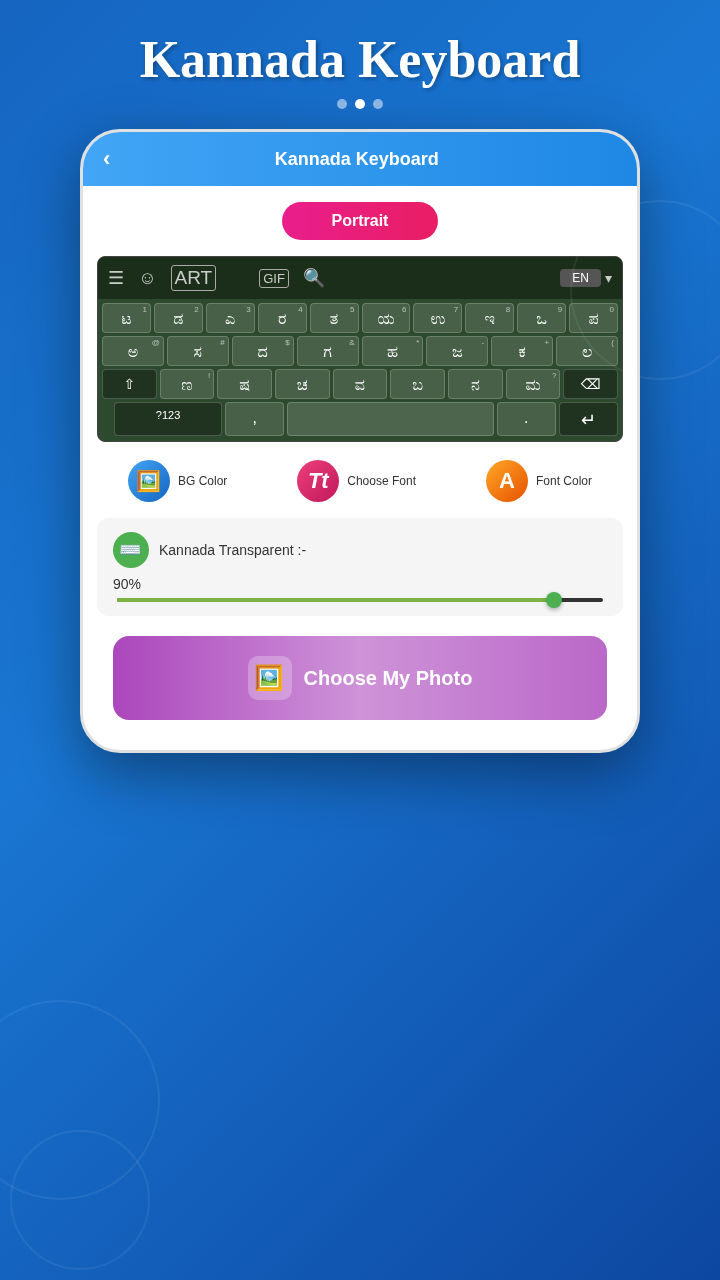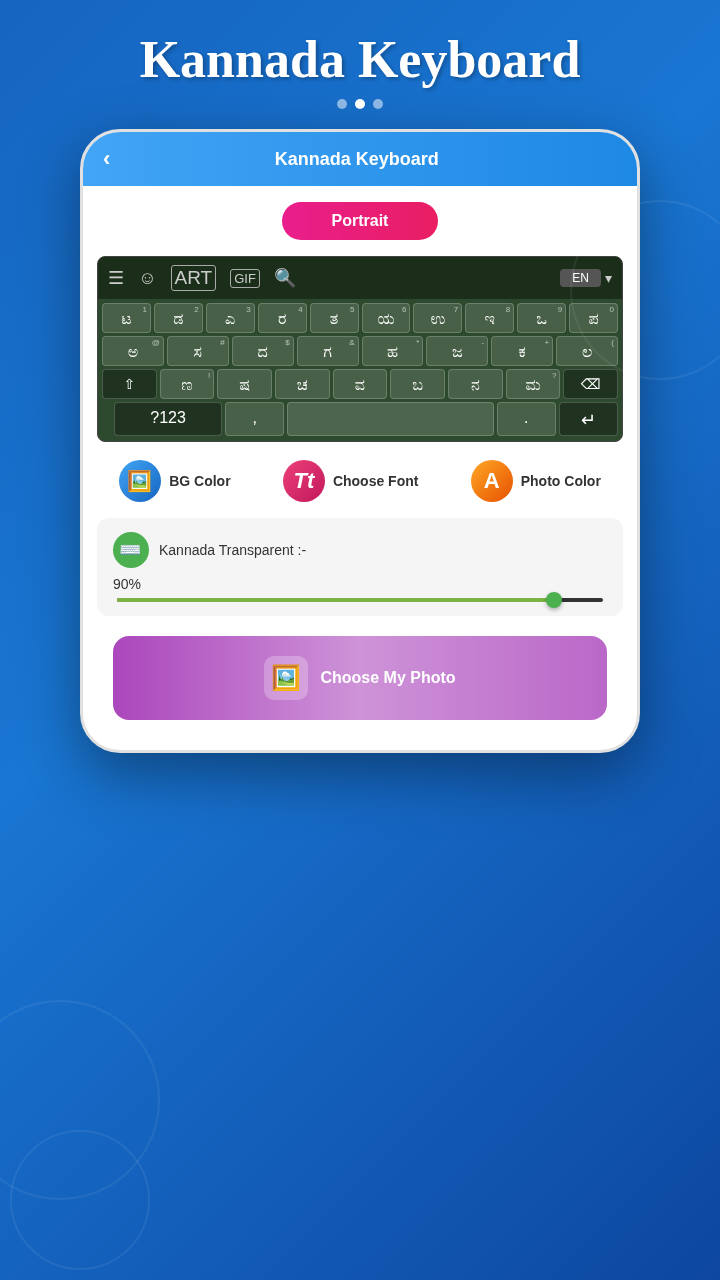--- a/index.html
+++ b/index.html
@@ -207,23 +207,23 @@
       border-radius: 50%;
       display: flex;
       align-items: center;
       justify-content: center;
       font-size: 20px;
     }
     .tool-icon.blue { background: linear-gradient(135deg, #42a5f5, #1565c0); }
     .tool-icon.pink { background: linear-gradient(135deg, #ec407a, #c2185b); font-style: italic; }
     .tool-icon.orange { background: linear-gradient(135deg, #ffa726, #e65100); }
     .tool-label {
-      font-size: 14px;
+      font-size: 12px;
       color: #333;
-      font-weight: 700;
+      font-weight: 400;
     }
 
     
     .slider-section {
       margin: 8px 14px;
       background: #f5f5f5;
       border-radius: 12px;
       padding: 14px 16px;
     }
     .slider-header {
@@ -299,21 +299,21 @@
       height: 44px;
       background: rgba(255,255,255,0.25);
       border-radius: 10px;
       display: flex;
       align-items: center;
       justify-content: center;
       font-size: 24px;
     }
     .choose-photo-text {
       color: white;
-      font-size: 16px;
+      font-size: 20px;
       font-weight: 700;
     }
 
     
     .bg-circle1 {
       position: absolute;
       width: 200px; height: 200px;
       border: 2px solid rgba(255,255,255,0.07);
       border-radius: 50%;
       bottom: 80px; left: -40px;
@@ -358,21 +358,21 @@
   <div class="mode-tabs">
     <button class="tab-btn tab-portrait">Portrait</button>
   </div>
 
   <div class="keyboard-area">
 
     <div class="kb-toolbar">
       <span class="kb-icon">☰</span>
       <span class="kb-icon">☺</span>
       <span class="kb-icon" style="font-size:19px;border:1px solid #aaa;padding:1px 3px;border-radius:3px;">ART</span>
-      <span class="kb-icon" style="font-size:13px;border:1px solid #aaa;padding:1px 3px;border-radius:3px;">GIF</span>
+      <span class="kb-icon" style="font-size:13px;border:1px solid #aaa;padding:1px 3px;border-radius:3px;margin-left:29px;">GIF</span>
       <span class="kb-icon">🔍</span>
       <div class="kb-lang-badge">
         <span class="lang-label">EN</span>
         <span class="dropdown-arrow">▾</span>
       </div>
     </div>
 
     <div class="kb-keys">
 
       <div class="kb-row">
@@ -405,41 +405,41 @@
         <div class="key">ಷ</div>
         <div class="key">ಚ</div>
         <div class="key">ವ</div>
         <div class="key">ಬ</div>
         <div class="key">ನ</div>
         <div class="key"><span class="num">?</span>ಮ</div>
         <div class="key special backspace">⌫</div>
       </div>
 
       <div class="kb-row">
-        <div class="key special wide" style="font-size:16px;margin-left:12px;">?123</div>
+        <div class="key special wide" style="font-size:11px;margin-left:12px;">?123</div>
         <div class="key">,</div>
         <div class="key space"></div>
         <div class="key">.</div>
         <div class="key special enter">↵</div>
       </div>
     </div>
   </div>
 
   <div class="tools-row">
     <div class="tool-item">
       <div class="tool-icon blue">🖼️</div>
       <span class="tool-label">BG Color</span>
     </div>
     <div class="tool-item">
       <div class="tool-icon pink" style="font-size:22px;font-weight:bold;color:white;">Tt</div>
       <span class="tool-label">Choose Font</span>
     </div>
     <div class="tool-item">
       <div class="tool-icon orange" style="font-size:22px;font-weight:bold;color:white;">A</div>
-      <span class="tool-label">Photo Color</span>
+      <span class="tool-label">Font Color</span>
     </div>
   </div>
 
   <div class="slider-section">
     <div class="slider-header">
       <div class="slider-icon">⌨️</div>
       <span class="slider-title">Kannada Transparent :-</span>
     </div>
     <div class="slider-value">90%</div>
     <div class="slider-track">

